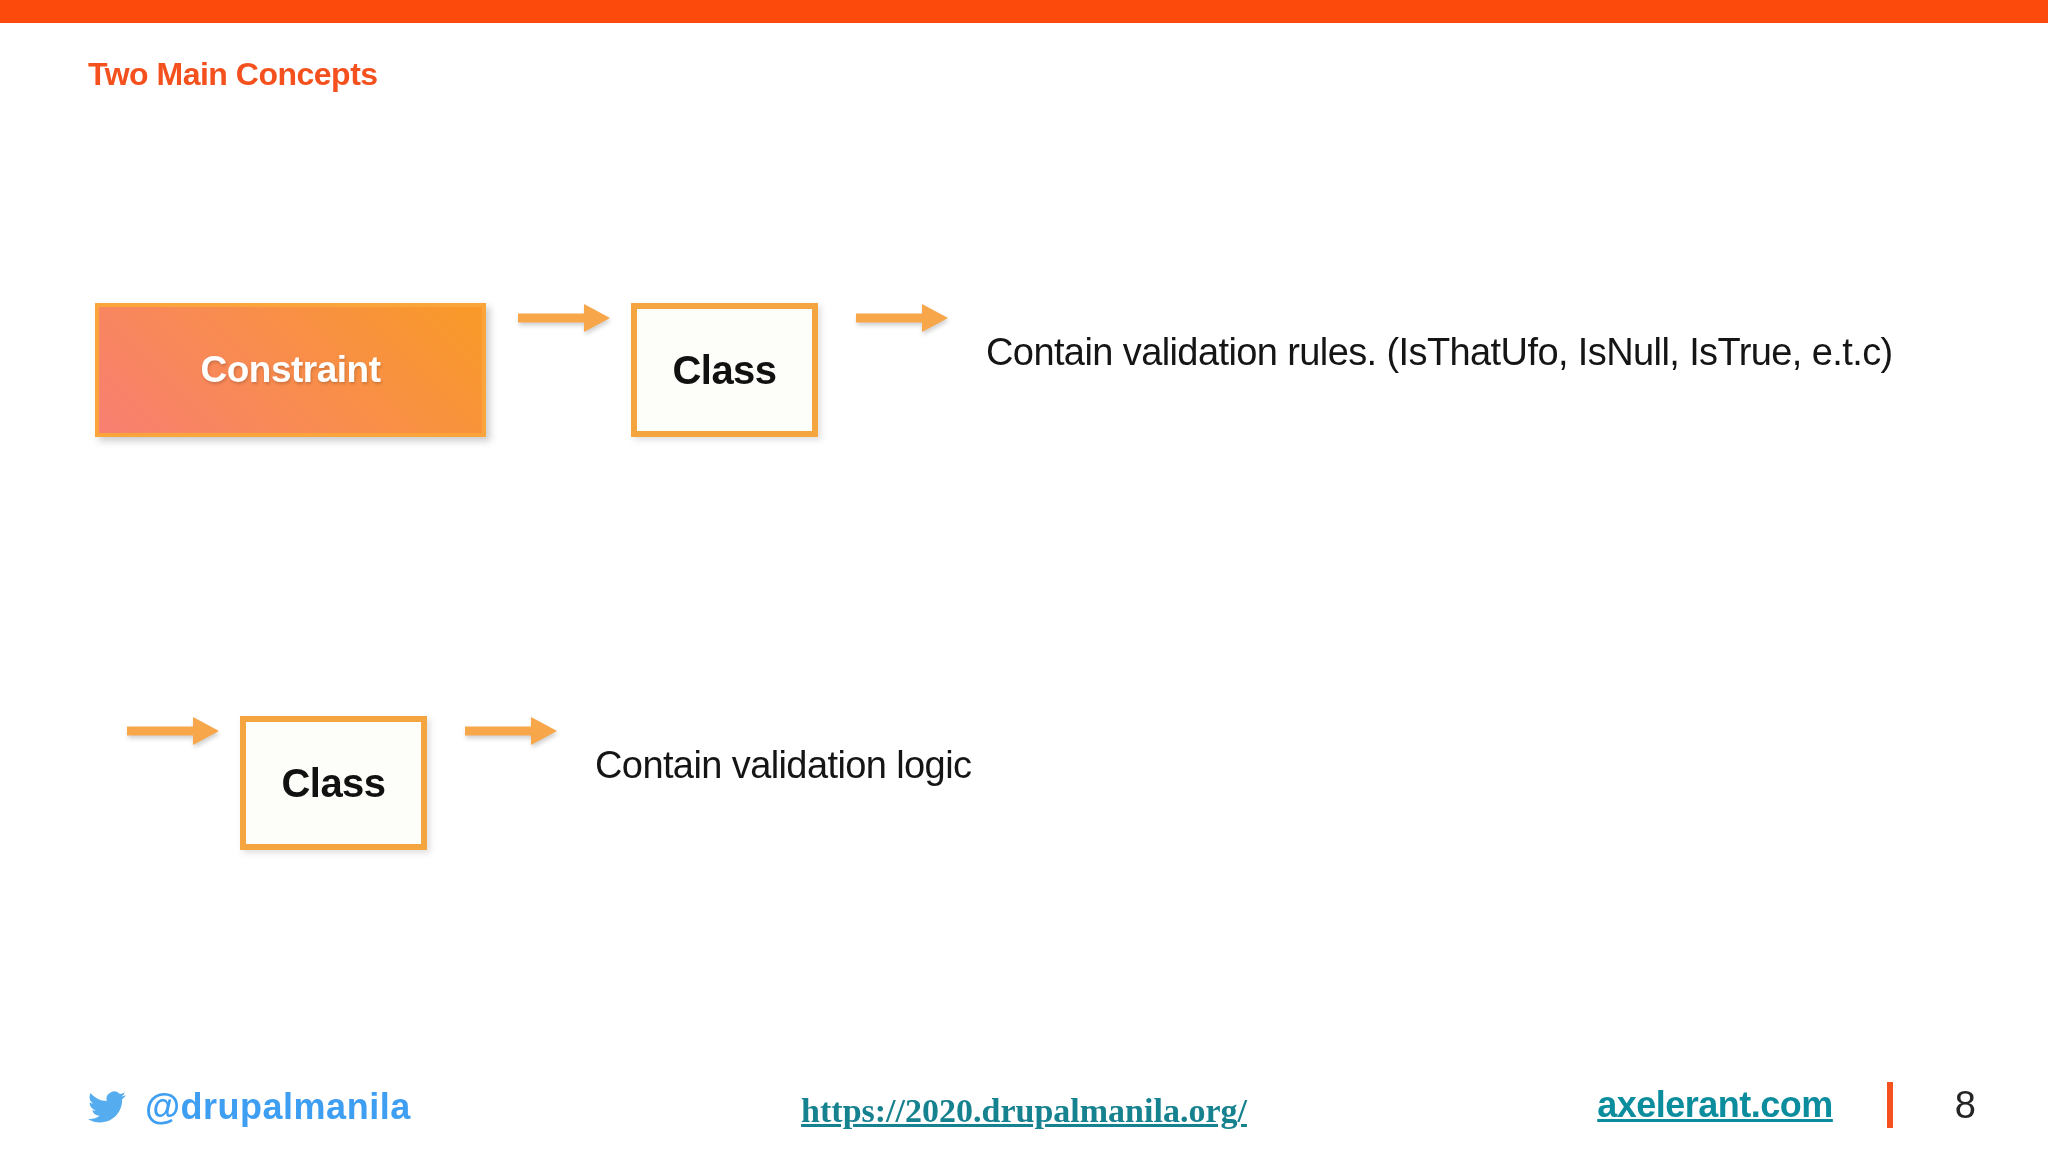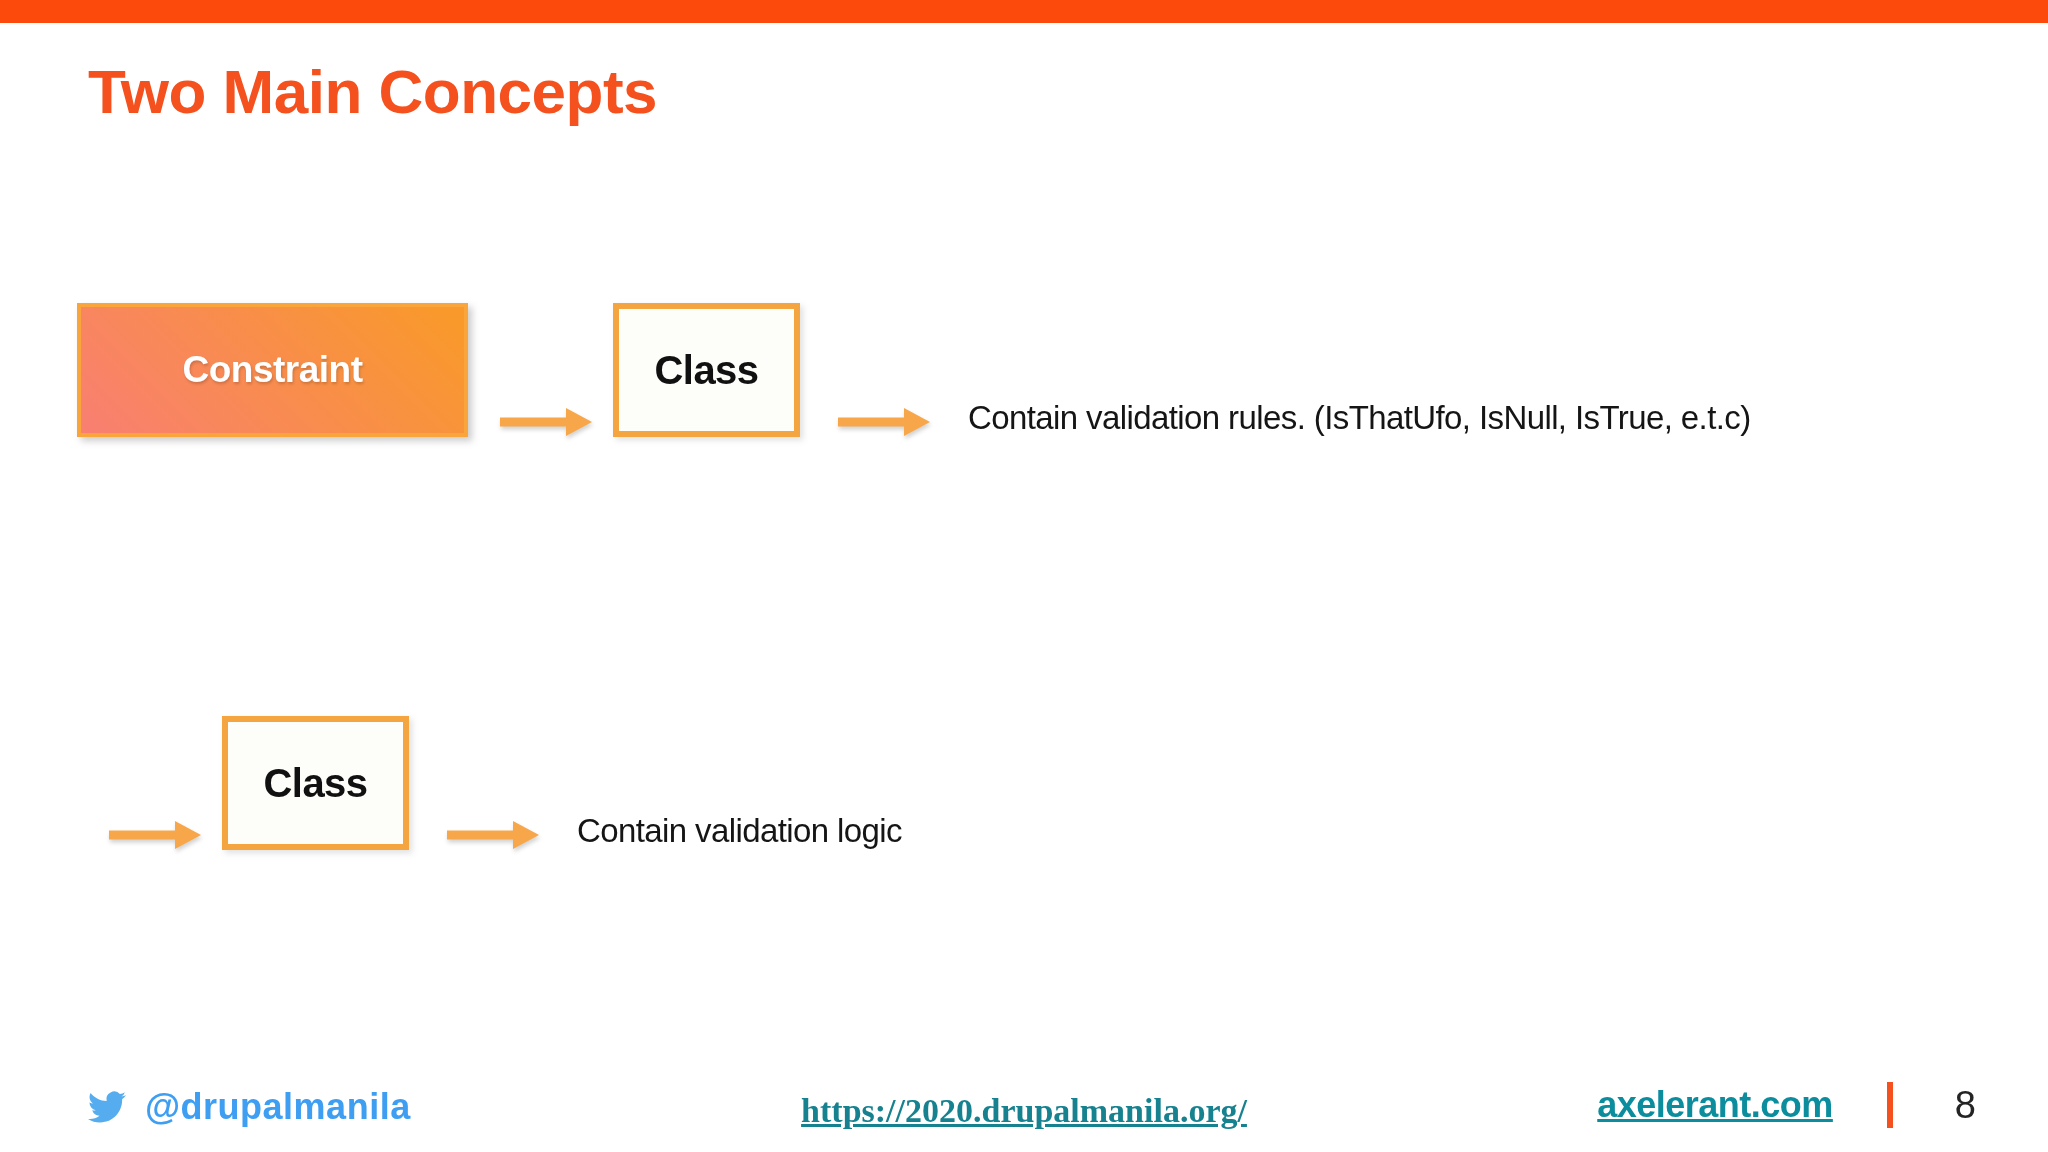--- a/index.html
+++ b/index.html
@@ -13,27 +13,27 @@
   .slide { position: absolute; inset: 0; background: #ffffff; }
 
   .top-bar {
     position: absolute; top: 0; left: 0;
     width: 100%; height: 23px;
     background: #fb4a0c;
   }
 
   .slide-title {
     position: absolute; left: 88px; top: 56px;
-    font-size: 62px; font-weight: bold; letter-spacing: -0.5px;
+    font-size: 32px; font-weight: bold; letter-spacing: -0.5px;
     color: #f4511e;
   }
 
   .concept-row {
-    position: absolute; left: 77px; height: 134px;
-    display: flex; align-items: flex-end;
+    position: absolute; left: 95px; height: 134px;
+    display: flex; align-items: flex-start;
   }
   .row-1 { top: 303px; }
   .row-2 { top: 716px; }
 
   .concept-box {
     width: 391px; height: 134px; flex: 0 0 391px;
     display: flex; align-items: center; justify-content: center;
     background: linear-gradient(45deg, #f87f72 0%, #f9992b 95%);
     border: 4px solid #f9a53c;
     box-shadow: 4px 4px 7px rgba(110,110,110,0.35);
@@ -67,22 +67,23 @@
     display: flex; align-items: center; justify-content: center;
     background: #fdfdf9;
     border: 6px solid #f5a53f;
     box-shadow: 3px 3px 6px rgba(130,130,130,0.25);
     color: #111111; font-size: 40px; font-weight: bold;
     letter-spacing: -0.5px;
   }
 
   .row-description {
     margin-left: 38px;
-    font-size: 33px; color: #151515; letter-spacing: -0.6px;
+    font-size: 38px; color: #151515; letter-spacing: -0.6px;
     white-space: nowrap;
+    margin-top: 28px;
   }
 
   .footer {
     position: absolute; left: 0; bottom: 0; width: 100%; height: 75px;
   }
   .twitter-block {
     position: absolute; left: 85px; bottom: 24px;
     display: flex; align-items: center; gap: 16px;
   }
   .twitter-icon-wrap { width: 44px; height: 38px; display: block; }

